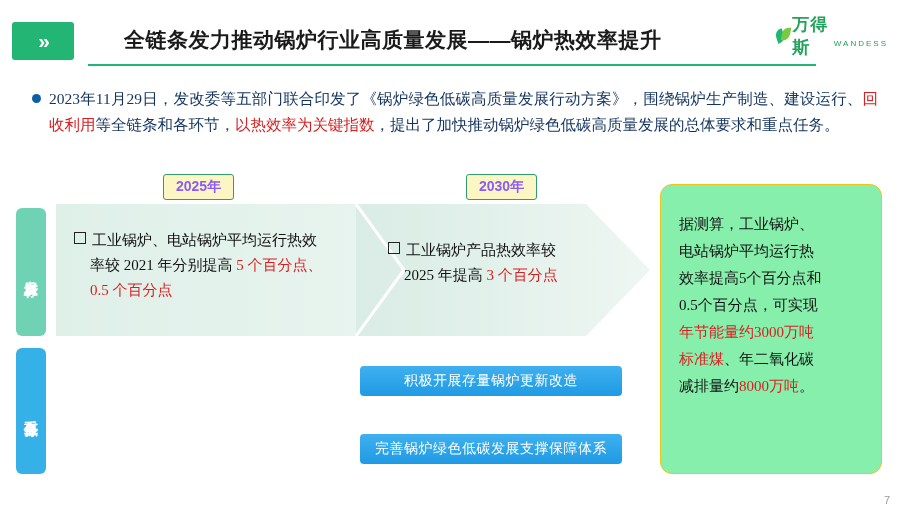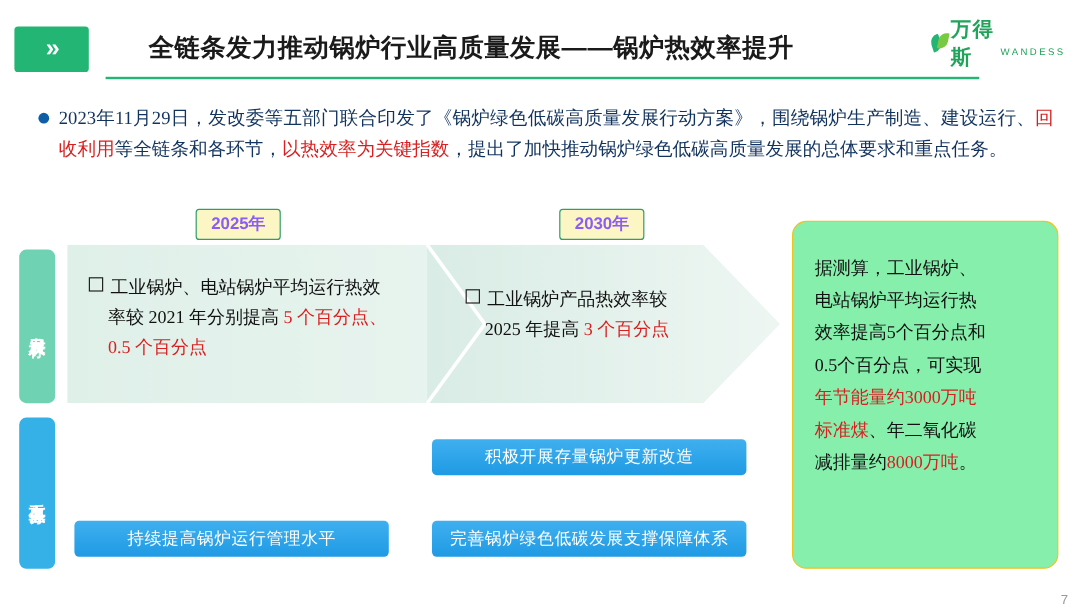--- a/index.html
+++ b/index.html
@@ -321,21 +321,20 @@
     <span style="margin-left:16px">率较 2021 年分别提高 </span><span class="red">5 个百分点、</span><br>
     <span class="red" style="margin-left:16px">0.5 个百分点</span>
   </div>
 
   <div class="arrow-text at2">
     <span class="sq"></span><span>工业锅炉产品热效率较</span><br>
     <span style="margin-left:16px">2025 年提高 </span><span class="red">3 个百分点</span>
   </div>
 
   <div class="task-btn tb2">积极开展存量锅炉更新改造</div>
-  <div class="task-btn tb3">持续提高锅炉运行管理水平</div>
   <div class="task-btn tb4">完善锅炉绿色低碳发展支撑保障体系</div>
 
   <div class="callout">
     <div class="callout-text">
       <span>据测算，工业锅炉、</span><br>
       <span>电站锅炉平均运行热</span><br>
       <span>效率提高5个百分点和</span><br>
       <span>0.5个百分点，可实现</span><br>
       <span class="red">年节能量约3000万吨</span><br>
       <span class="red">标准煤</span><span>、年二氧化碳</span><br>

